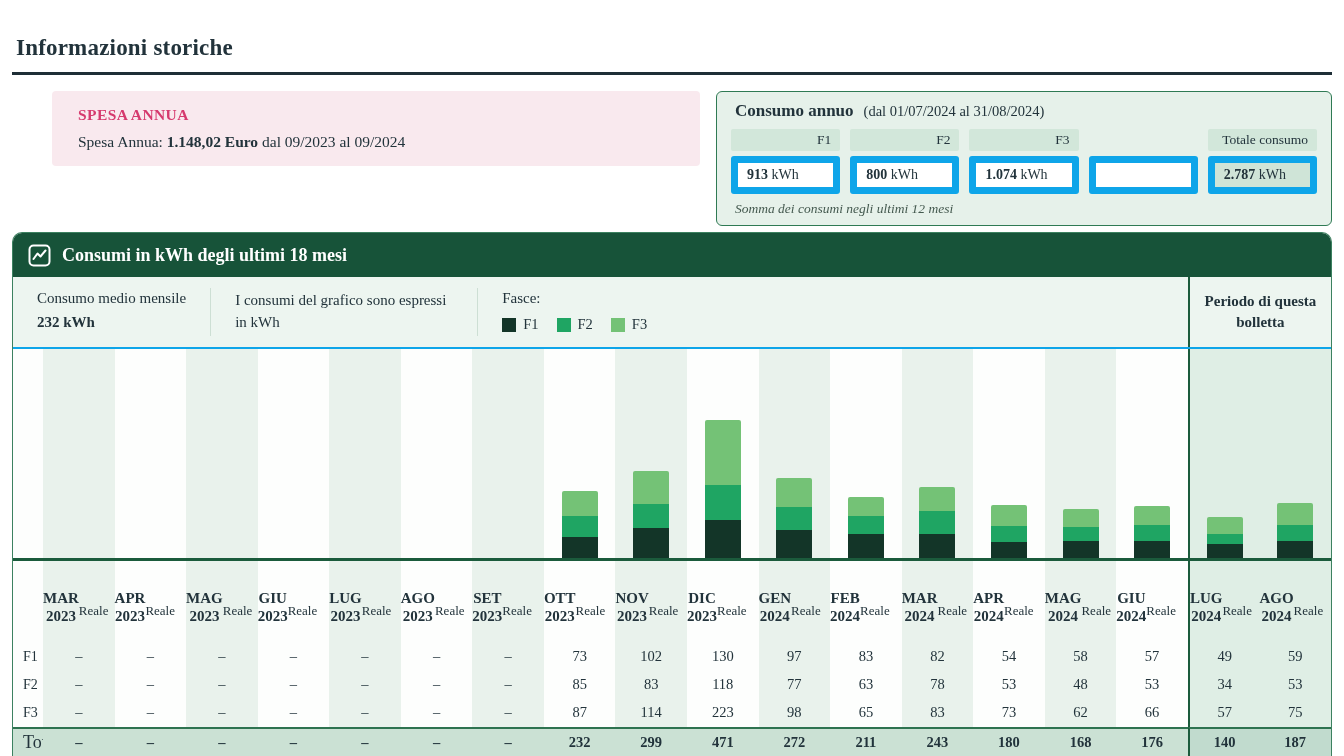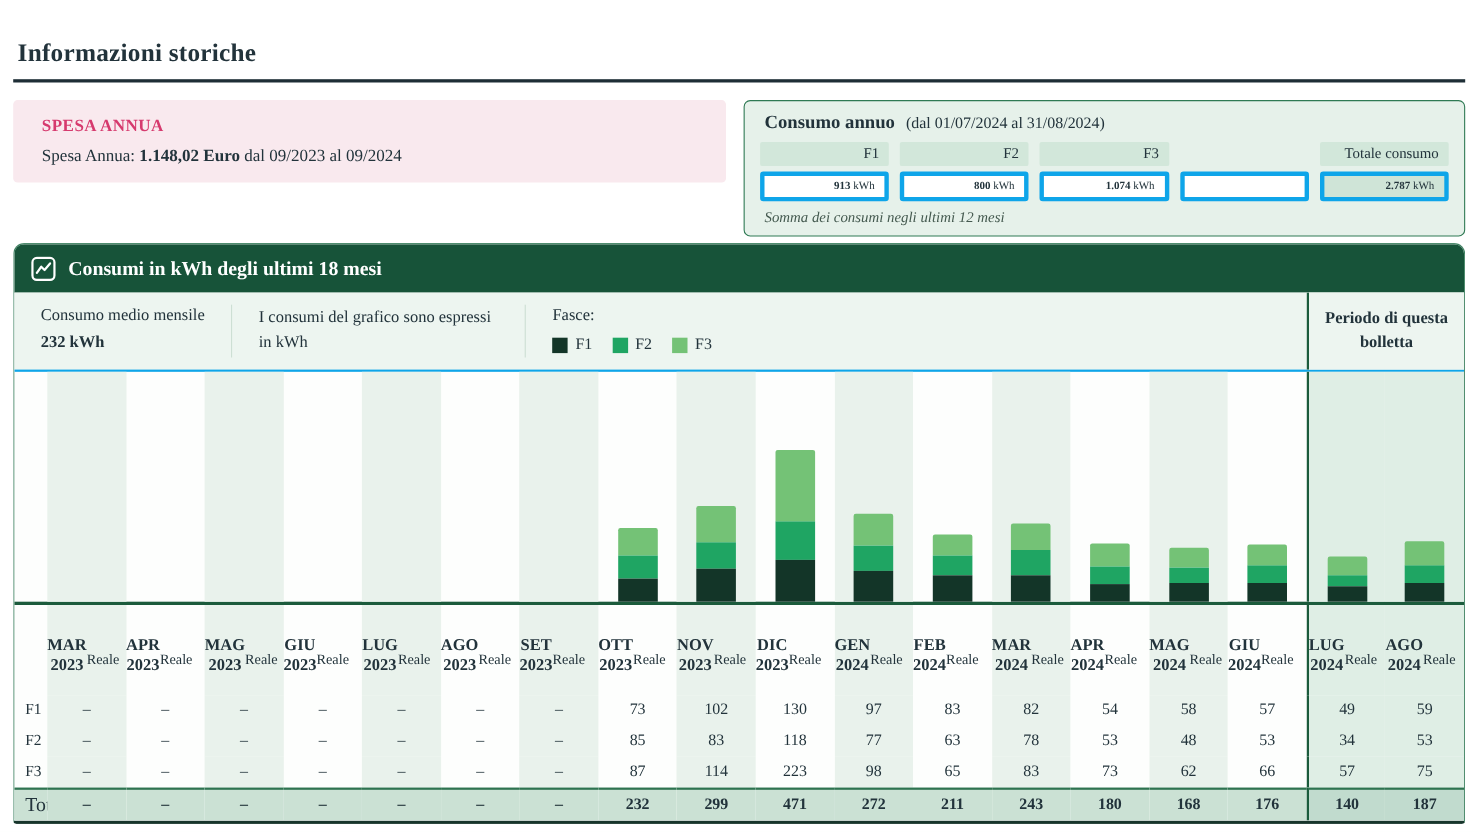--- a/index.html
+++ b/index.html
@@ -21,20 +21,21 @@
 
   
   .top-row { display: flex; gap: 16px; margin-top: 16px; align-items: stretch; }
 
   .spesa-box {
     width: 648px;
     background: #f9e9ee;
     border-radius: 4px;
     padding: 15px 26px;
     align-self: flex-start;
+    margin-left: 40px;
   }
   .spesa-title {
     color: #d63a6e;
     font-weight: bold;
     font-size: 15.5px;
     letter-spacing: 0.4px;
     margin-bottom: 9px;
   }
   .spesa-line { font-size: 15.5px; }
 
@@ -54,24 +55,23 @@
     font-size: 13.5px;
     text-align: right;
     padding: 3px 9px;
     border-radius: 2px;
     min-height: 21px;
   }
   .c-head.empty { background: transparent; }
   .c-head.total-head { text-align: right; }
   .c-val {
     background: #ffffff;
-    border: 4px solid #0ea5e9;
+    border: 7px solid #0ea5e9;
     border-radius: 3px;
-    font-size: 10px;
-    text-align: right;
+    font-size: 14px;
     padding: 4px 9px;
     min-height: 27px;
   }
   .c-val.total-val { background: #cfe4d7; }
   .consumo-footnote {
     font-style: italic;
     font-size: 13.5px;
     color: #44594f;
     margin-top: 7px;
     padding-left: 4px;

